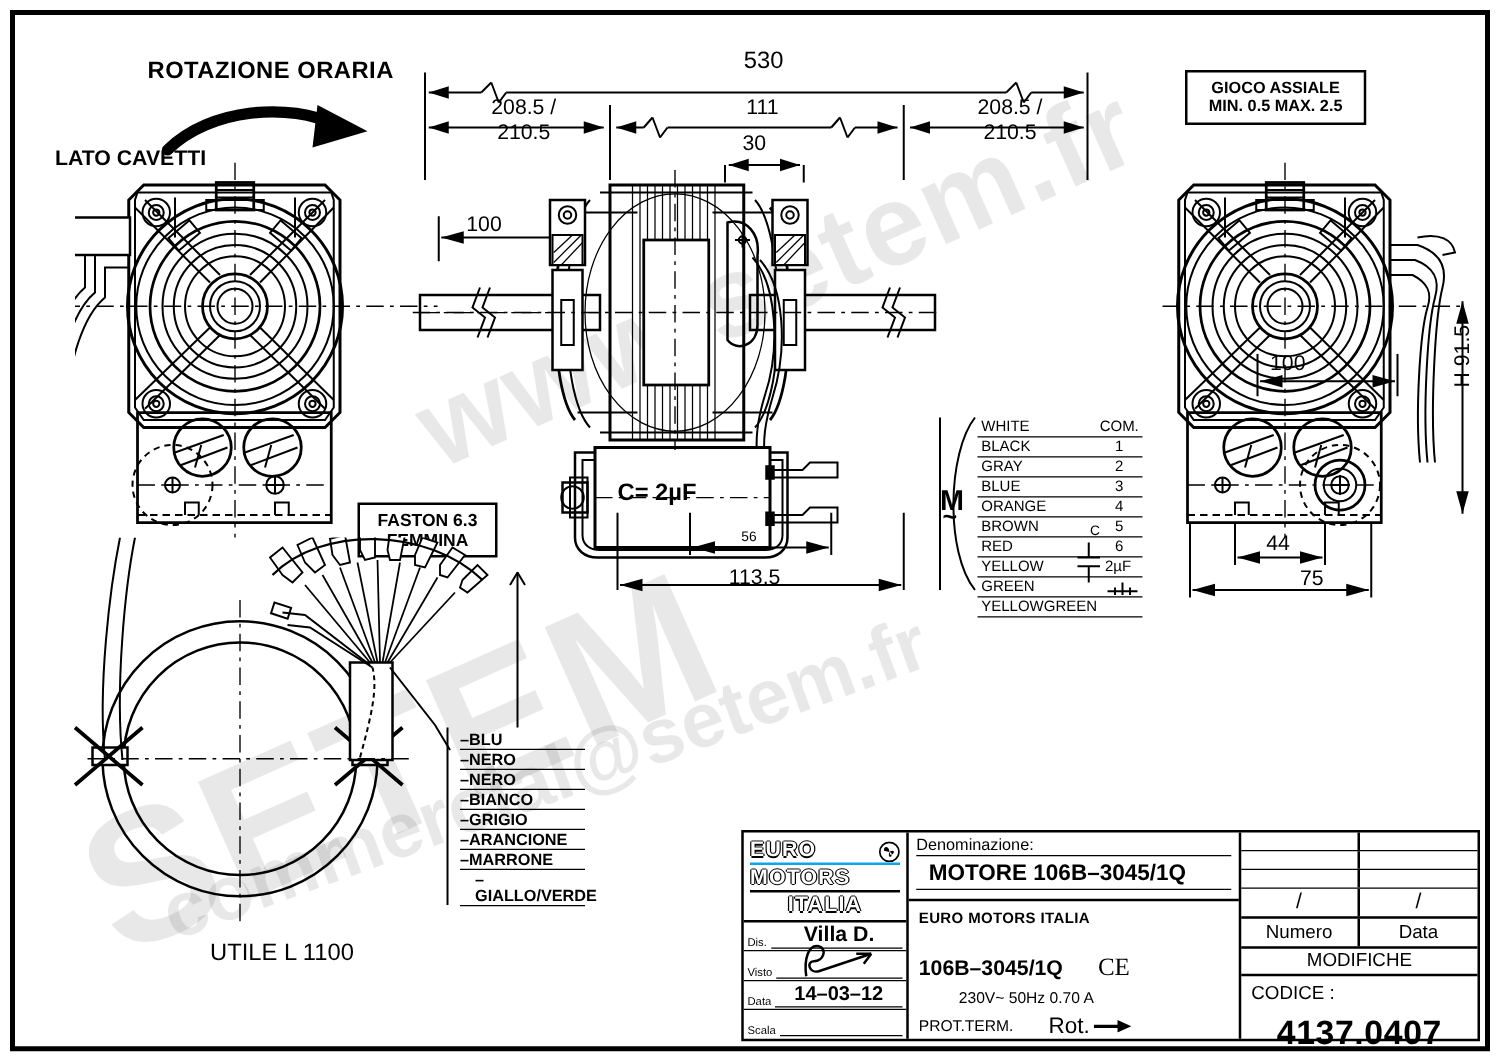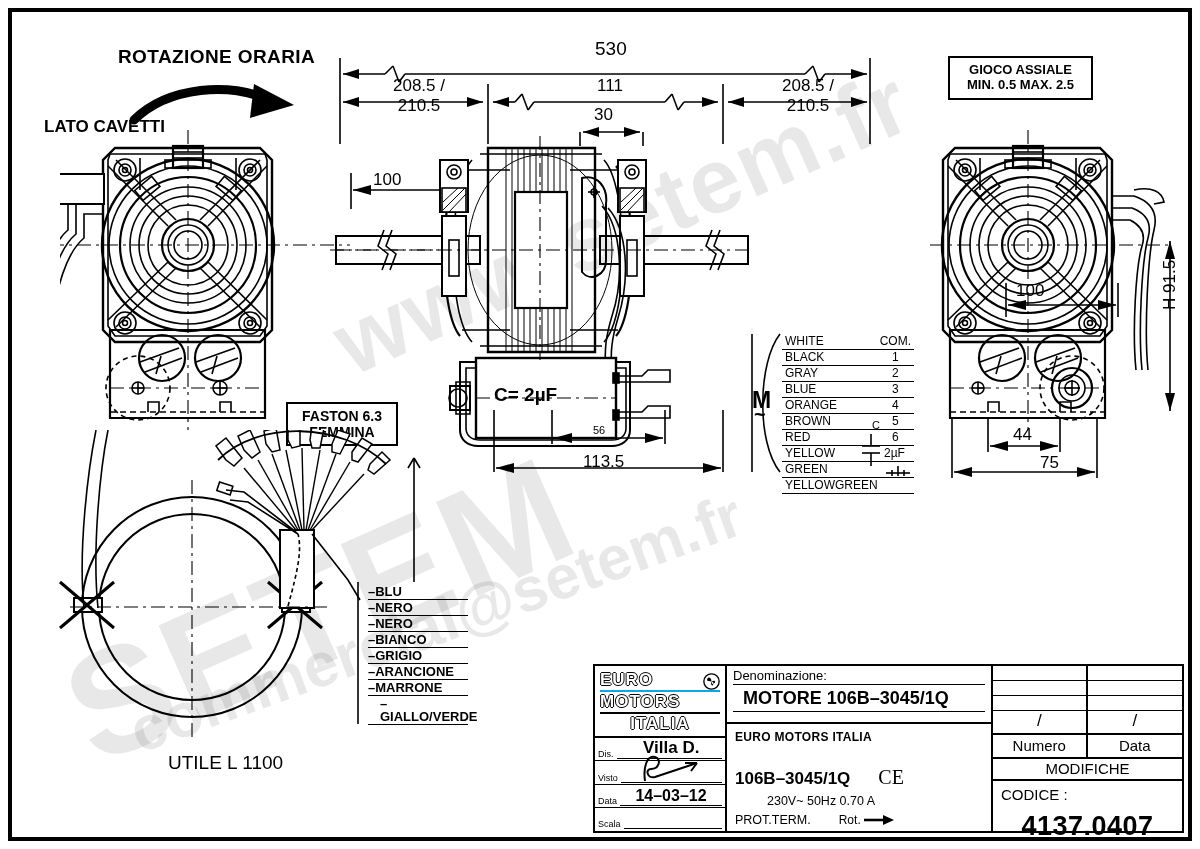--- a/index.html
+++ b/index.html
@@ -623,21 +623,21 @@
         </div>
         <div style="flex:1;padding:6px 8px 0;">
           <div style="font-size:12px;font-weight:bold;letter-spacing:.3px;">EURO  MOTORS  ITALIA</div>
           <div style="display:flex;align-items:baseline;gap:28px;margin-top:22px;">
             <span style="font-size:17px;font-weight:bold;">106B–3045/1Q</span>
             <span style="font-size:20px;font-family:'Liberation Serif',serif;">CE</span>
           </div>
           <div style="font-size:12.5px;margin-top:5px;margin-left:32px;">230V~  50Hz  0.70  A</div>
           <div style="display:flex;align-items:center;gap:28px;margin-top:5px;">
             <span style="font-size:12.5px;">PROT.TERM.</span>
-            <span style="font-size:12px;display:flex;align-items:center;gap:3px;">
+            <span style="font-size:18px;display:flex;align-items:center;gap:3px;">
               <span>Rot.</span>
               <svg width="30" height="10" viewBox="0 0 30 10">
                 <line x1="0" y1="5" x2="22" y2="5" stroke="#000" stroke-width="2.6"></line>
                 <path d="M30,5 L19,0 L19,10 Z" fill="#000"></path>
               </svg>
             </span>
           </div>
         </div>
       </div>
 

